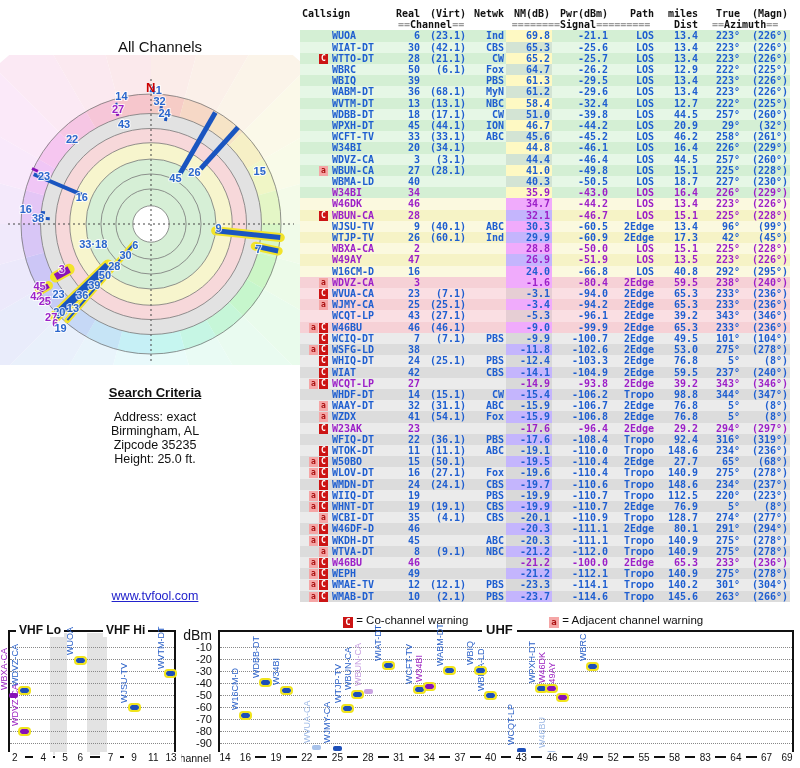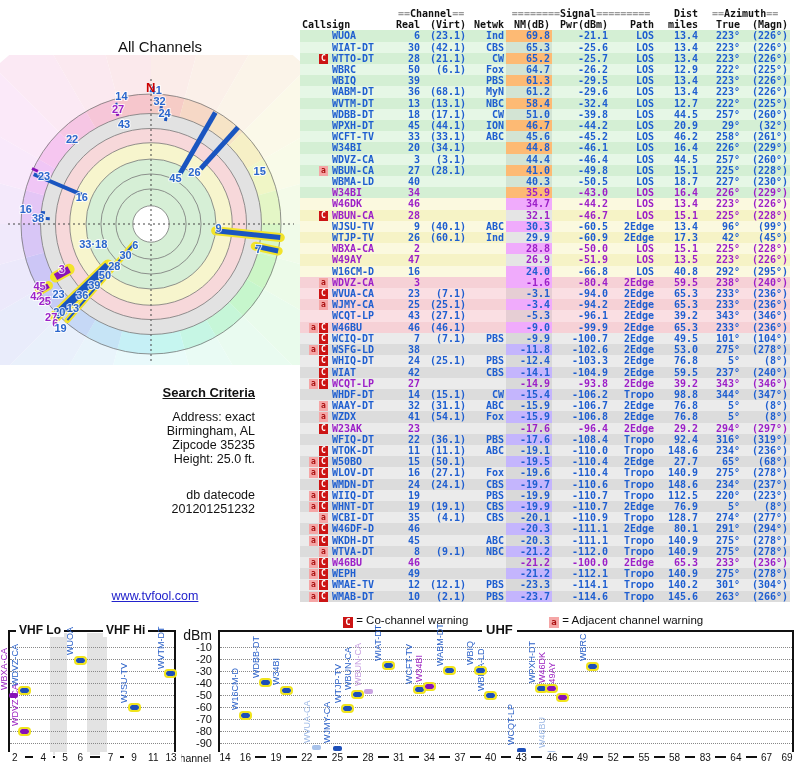--- a/index.html
+++ b/index.html
@@ -2,21 +2,21 @@
 <html><head>
 <meta charset="utf-8">
 <style>
   html,body{margin:0;padding:0}
   body{width:800px;height:768px;position:relative;background:#fff;overflow:hidden;
        font-family:"Liberation Sans","DejaVu Sans",sans-serif;color:#111}
   .abs{position:absolute}
   
   .pgtitle{left:60px;top:38px;width:200px;text-align:center;font-size:15px;font-weight:normal}
   .truenorth{left:60px;top:66px;width:200px;text-align:center;font-size:11.5px;color:#222}
-  .crit{left:55px;top:386px;width:200px;text-align:right;font-size:12.5px;line-height:14px}
+  .crit{left:55px;top:386px;width:200px;text-align:center;font-size:12.5px;line-height:14px}
   .crit .hd{font-weight:bold;text-decoration:underline;font-size:13px;margin-bottom:10px}
   .crit .dbl{margin-top:22px}
   .tvlink{left:75px;top:589px;width:160px;text-align:center;font-size:12.5px}
   .tvlink a{color:#2222cc;text-decoration:underline}
   
   table.sig{position:absolute;left:300px;top:8px;border-collapse:collapse;table-layout:fixed;
             font-family:"DejaVu Sans Mono","Liberation Mono",monospace;font-size:10px;font-weight:bold}
   table.sig td,table.sig th{padding:0 2px;height:11.2px;line-height:11.2px;white-space:nowrap;overflow:hidden}
   table.sig th{color:#111;text-align:right;font-weight:bold}
   table.sig th.c{text-align:center}
@@ -27,23 +27,23 @@
   td.bd{text-align:right;padding-right:3px}
   td.nm{background:rgba(105,118,105,0.16)}
   tr.z-g.re td{background-color:#d4efd4}
   tr.z-g.ro td{background-color:#e6f7e6}
   tr.z-y.re td{background-color:#f6f3c6}
   tr.z-y.ro td{background-color:#fbf9df}
   tr.z-p.re td{background-color:#f6d1d6}
   tr.z-p.ro td{background-color:#fadfe3}
   tr.z-gr.re td{background-color:#dcdcdc}
   tr.z-gr.ro td{background-color:#ebebeb}
-  tr.z-g.re td.nm{background-color:#fdba74}
+  tr.z-g.re td.nm{background-color:#fef9c3}
   tr.z-g.ro td.nm{background-color:#d3e4d4}
-  tr.z-y.re td.nm{background-color:#e5e5e5}
+  tr.z-y.re td.nm{background-color:#c4b5fd}
   tr.z-y.ro td.nm{background-color:#f0abfc}
   tr.z-p.re td.nm{background-color:#f0abfc}
   tr.z-p.ro td.nm{background-color:#e6ced4}
   tr.z-gr.re td.nm{background-color:#c4b5fd}
   tr.z-gr.ro td.nm{background-color:#d9d9d9}
   tr.tc-b td{color:#1e5ed0}
   tr.tc-pu td{color:#9c1fc8}
   td.az-navy{color:#2e2eaa}
   td.az-purple{color:#8c35cc}
   td.az-magenta{color:#d02e9e}
@@ -203,24 +203,20 @@
   </svg>
 
 <div class="abs crit">
   <div class="hd">Search Criteria</div>
   <div>
       <div>Address: exact</div>
       <div>Birmingham, AL</div>
       <div>Zipcode 35235</div>
       <div>Height: 25.0 ft.</div>
     </div>
-  <div class="dbl">
-      <div>db datecode</div>
-      <div>201201251232</div>
-    </div>
 </div>
 
 <div class="abs tvlink">
   <a href="#">www.tvfool.com</a>
 </div>
 
 <table class="sig">
   <colgroup>
     <col style="width:30px">
       <col style="width:64px">
@@ -229,39 +225,39 @@
     <col style="width:38px">
       <col style="width:46px">
       <col style="width:58px">
       <col style="width:46px">
     <col style="width:44px">
       <col style="width:42px">
       <col style="width:48px">
   </colgroup>
   <thead>
       <tr>
-        <th></th>
-        <th></th>
-        <th colspan="2" class="c"><span class="eq">==</span>Channel<span class="eq">==</span></th>
-        <th></th>
-        <th colspan="3" class="c"><span class="eq">========</span>Signal<span class="eq">=========</span></th>
-        <th>Dist</th>
-        <th colspan="2" class="c"><span class="eq">==</span>Azimuth<span class="eq">==</span></th>
-      </tr>
-      <tr>
         <th colspan="2" class="l">Callsign</th>
         <th>Real</th>
         <th>(Virt)</th>
         <th>Netwk</th>
         <th>NM(dB)</th>
         <th>Pwr(dBm)</th>
         <th>Path</th>
         <th>miles</th>
         <th>True</th>
         <th>(Magn)</th>
+      </tr>
+      <tr>
+        <th></th>
+        <th></th>
+        <th colspan="2" class="c"><span class="eq">==</span>Channel<span class="eq">==</span></th>
+        <th></th>
+        <th colspan="3" class="c"><span class="eq">========</span>Signal<span class="eq">=========</span></th>
+        <th>Dist</th>
+        <th colspan="2" class="c"><span class="eq">==</span>Azimuth<span class="eq">==</span></th>
       </tr>
     </thead>
   <tbody>
       <tr class="z-g re tc-b">
         <td class="bd"></td>
         <td class="cs">WUOA</td>
         <td class="r">6</td>
         <td class="r">(23.1)</td>
         <td class="r">Ind</td>
         <td class="r nm">69.8</td>

